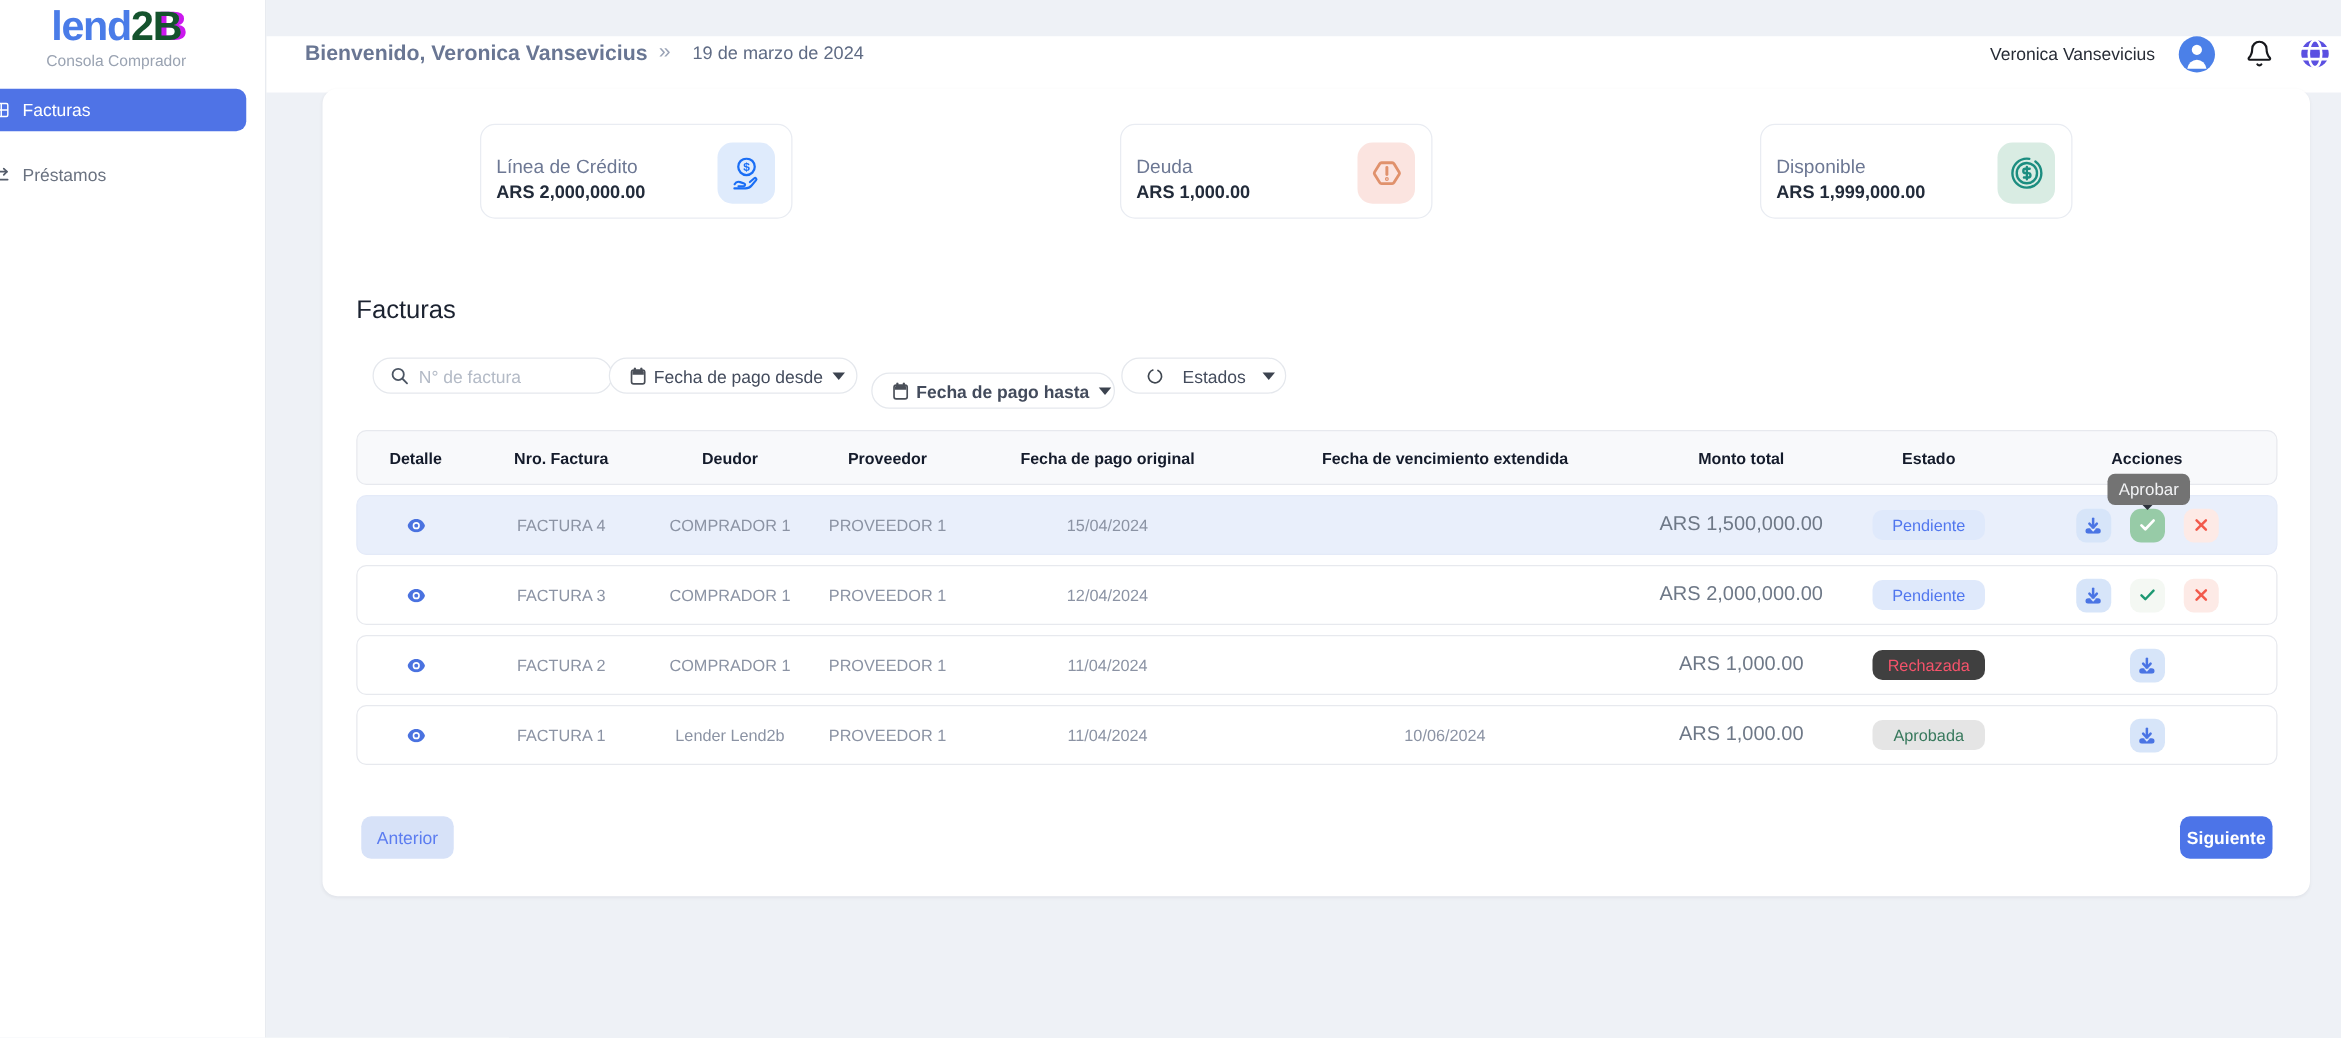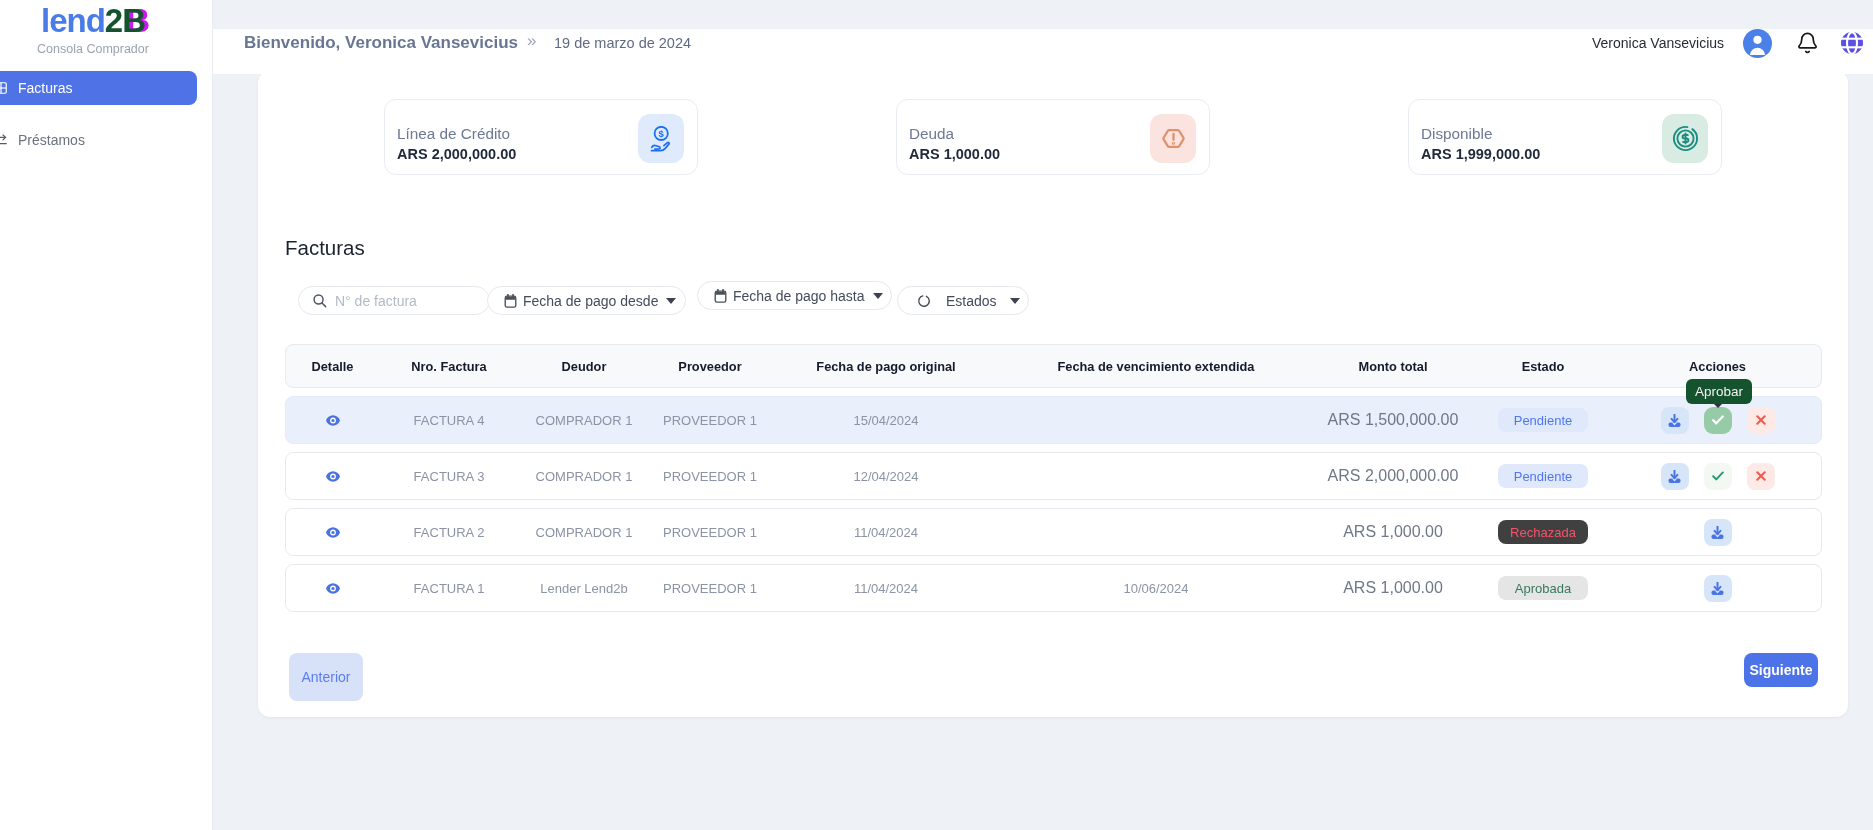--- a/index.html
+++ b/index.html
@@ -1,21 +1,21 @@
 <!DOCTYPE html>
 <html><head>
 <meta charset="utf-8">
 <style>
 * { margin:0; padding:0; box-sizing:border-box; }
 html,body { width:1873px; height:830px; font-family:"Liberation Sans",sans-serif; background:#eef1f6; overflow:hidden; }
 .abs { position:absolute; }
 #topbar { position:absolute; left:213px; top:0; width:1660px; height:45px; background:#fff;margin-top:29px; }
 #sidebar { position:absolute; left:0; top:0; width:213px; height:830px; background:#fff; border-right:1px solid #e8ebf0; z-index:5; }
 #card { position:absolute; left:258px; top:71px; width:1590px; height:646px; background:#fff; border-radius:12px; box-shadow:0 1px 3px rgba(16,24,40,.06); }
-.statcard { position:absolute; top:28px; height:76px; width:314px; background:#fff; border:1px solid #e9ecf2; border-radius:12px; }
+.statcard { position:absolute; top:28px; height:76px; width:250px; background:#fff; border:1px solid #e9ecf2; border-radius:12px; }
 .statcard .t { position:absolute; left:12px; top:25px; font-size:15.3px; color:#6d7894; }
 .statcard .v { position:absolute; left:12px; top:46px; font-size:14.5px; font-weight:bold; color:#222b3a; }
 .statcard .ic { position:absolute; right:13px; top:14px; width:46px; height:49px; border-radius:12px; display:flex; align-items:center; justify-content:center; }
 .pill { position:absolute; top:215px; height:29px; border:1px solid #e5e8ed; border-radius:15px; background:#fff; display:flex; align-items:center; }
 .pill .txt { font-size:14px; color:#434b5c; white-space:nowrap; }
 .caret { width:0; height:0; border-left:5px solid transparent; border-right:5px solid transparent; border-top:6.5px solid #3c434f; }
 .th { position:absolute; left:27px; width:1537px; top:344px; height:44px; background:#f8f9fb; border:1px solid #e7e9ee; border-radius:8px; display:flex; align-items:center; font-size:12.8px; font-weight:bold; color:#141b2b; }
 .row { position:absolute; left:27px; width:1537px; height:48px; background:#fff; border:1px solid #e7e9ee; border-radius:8px; display:flex; align-items:center; font-size:13px; color:#8b93a4; }
 .row.sel { background:#e9effb; border-color:#e4eaf8; }
 .c1{width:93px;} .c2{width:140px;text-align:center;} .c3{width:130px;text-align:center;}
@@ -141,21 +141,21 @@
         <g fill="none" stroke="#4a4f58" stroke-width="3" stroke-linecap="round">
           <line x1="7.2" y1="1.2" x2="7.2" y2="5"></line>
           <line x1="16.8" y1="1.2" x2="16.8" y2="5"></line>
         </g>
         <rect x="2.2" y="4" width="19.6" height="20.4" rx="3.2" fill="none" stroke="#4a4f58" stroke-width="2.5"></rect>
         <path d="M3.5 10.8 v-3.3 a2.5 2.5 0 0 1 2.5-2.5 h12 a2.5 2.5 0 0 1 2.5 2.5 v3.3 z" fill="#4a4f58"></path>
       </svg>
     <span class="txt" style="margin-left:6px;">Fecha de pago desde</span>
     <div class="caret" style="margin-left:8px;"></div>
   </div>
-  <div class="pill" style="left:439px;width:195px;top:210px;">
+  <div class="pill" style="left:439px;width:195px;top:227px;font-weight:bold;">
     <svg style="margin-left:16px;" width="13" height="14" viewBox="0 0 24 26">
         <g fill="none" stroke="#4a4f58" stroke-width="3" stroke-linecap="round">
           <line x1="7.2" y1="1.2" x2="7.2" y2="5"></line>
           <line x1="16.8" y1="1.2" x2="16.8" y2="5"></line>
         </g>
         <rect x="2.2" y="4" width="19.6" height="20.4" rx="3.2" fill="none" stroke="#4a4f58" stroke-width="2.5"></rect>
         <path d="M3.5 10.8 v-3.3 a2.5 2.5 0 0 1 2.5-2.5 h12 a2.5 2.5 0 0 1 2.5 2.5 v3.3 z" fill="#4a4f58"></path>
       </svg>
     <span class="txt" style="margin-left:6px;">Fecha de pago hasta</span>
     <div class="caret" style="margin-left:8px;"></div>
@@ -315,18 +315,18 @@
             <polygon points="3.9,8.6 9.1,8.6 6.5,11.4" fill="#d7e5f9"></polygon>
             <g stroke="#4a74e4" stroke-width="2" fill="none" stroke-linecap="round" stroke-linejoin="round">
               <line x1="6.5" y1="0.8" x2="6.5" y2="7.4"></line>
               <polyline points="3.5,4.9 6.5,8.1 9.5,4.9"></polyline>
             </g>
           </svg>
         </div>
       </div>
     </div>
 
-  <div class="abs" style="left:1428px;top:308px;width:66px;height:25px;background:#14532d;border-radius:6px;color:#f2f3f5;font-size:13.5px;display:flex;align-items:center;justify-content:center;z-index:9;">Aprobar</div>
+  <div class="abs" style="left:1428px;top:308px;width:66px;height:25px;background:#737373;border-radius:6px;color:#f2f3f5;font-size:13.5px;display:flex;align-items:center;justify-content:center;z-index:9;">Aprobar</div>
   <div class="abs" style="left:1456px;top:333px;width:0;height:0;border-left:4px solid transparent;border-right:4px solid transparent;border-top:4.5px solid #2e333d;z-index:9;"></div>
 
-  <div class="abs" style="left:31px;top:582px;width:74px;height:48px;background:#d7e2f8;border-radius:8px;display:flex;align-items:center;justify-content:center;font-size:14px;color:#5b7cf0;">Anterior</div>
+  <div class="abs" style="left:31px;top:582px;width:74px;height:34px;background:#d7e2f8;border-radius:8px;display:flex;align-items:center;justify-content:center;font-size:14px;color:#5b7cf0;">Anterior</div>
   <div class="abs" style="left:1486px;top:582px;width:74px;height:34px;background:#4c74e8;border-radius:8px;display:flex;align-items:center;justify-content:center;font-size:14px;font-weight:600;color:#fff;">Siguiente</div>
 </div>
 
 </body></html>

